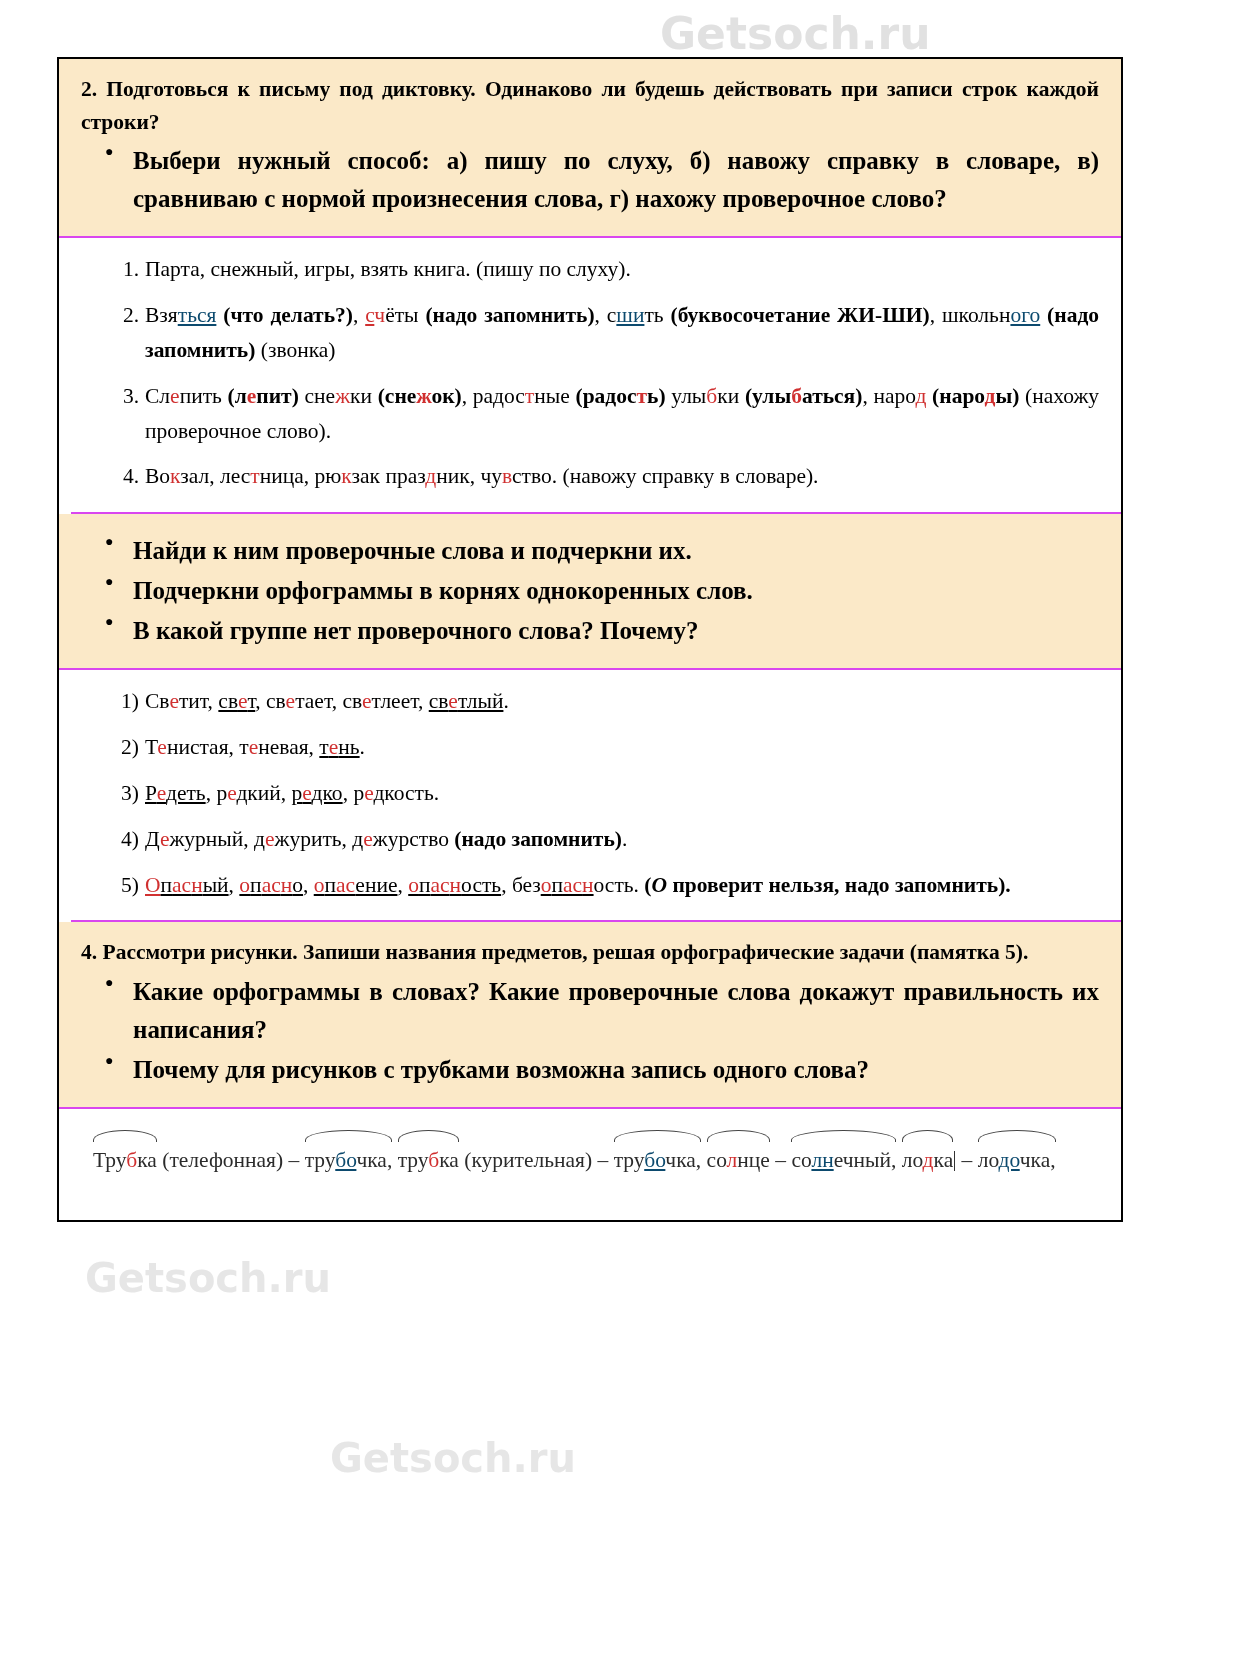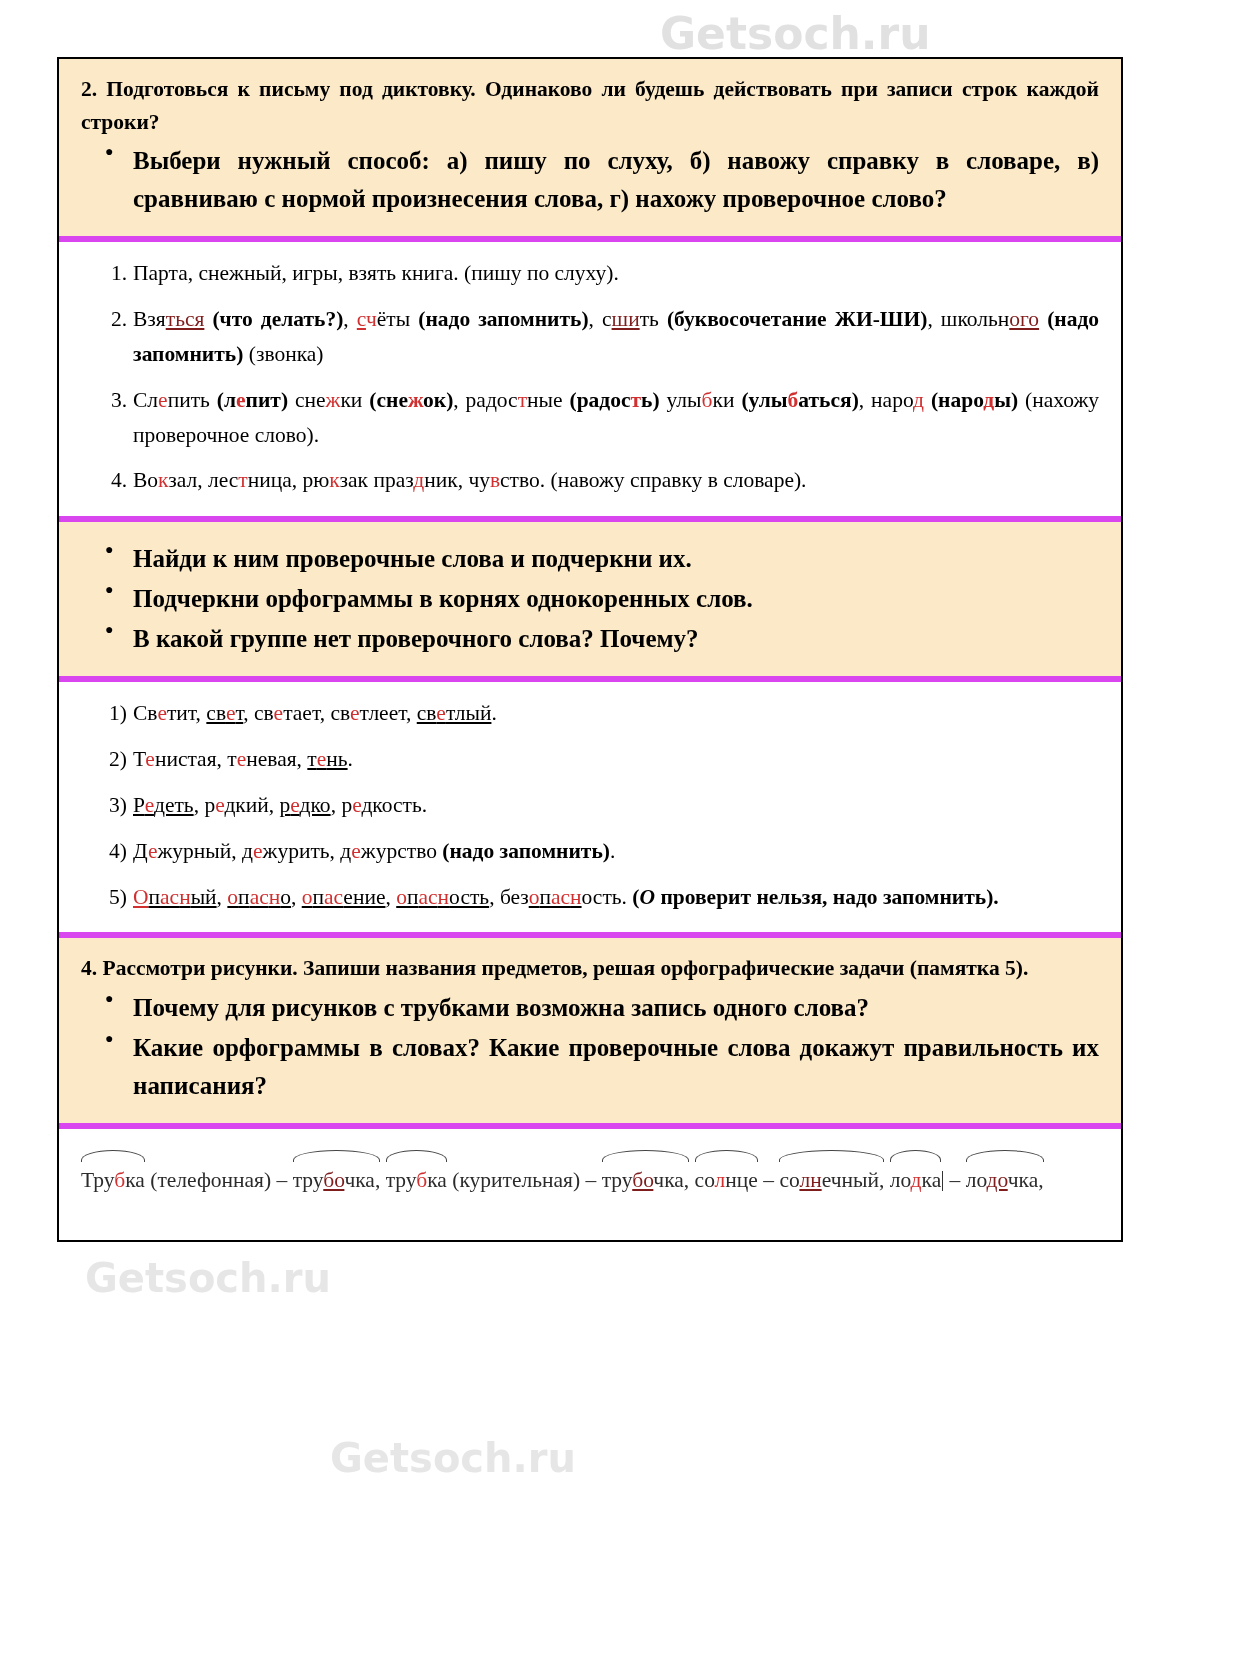--- a/index.html
+++ b/index.html
@@ -40,32 +40,33 @@
     position: absolute;
     left: 57px;
     top: 57px;
     width: 1066px;
     border: 2px solid #000;
     box-sizing: border-box;
     background: transparent;
     z-index: 10;
   }
   .block {
-    border-bottom: 6px solid #d946ef;
+    border-bottom: 2px solid #d946ef;
     box-sizing: border-box;
   }
   .block:last-child { border-bottom: none; }
 
   .task {
     background: #fbe9c8;
     padding: 14px 22px 16px 22px;
   }
   .answer {
     background: #ffffff;
     padding: 14px 22px 16px 22px;
+    margin-left: 12px;
   }
 
   .task p.lead {
     margin: 0 0 4px 0;
     font-size: 21.5px;
     font-weight: 700;
     text-align: justify;
     line-height: 1.52;
   }
   .task ul {
@@ -117,21 +118,21 @@
     position: absolute;
     left: -36px;
     width: 30px;
     text-align: right;
   }
 
   b { font-weight: 700; }
   i { font-style: italic; }
   .r { color: #d03030; }
   .u { text-decoration: underline; }
-  .ru { color: #7f1d1d; text-decoration: underline; }
+  .ru { color: #0c4a6e; text-decoration: underline; }
 
   
   .hand {
     font-size: 21.5px;
     line-height: 2.0;
     color: #2b2b2b;
     position: relative;
     text-align: justify;
   }
   .hand .seg { position: relative; display: inline-block; }
@@ -202,22 +203,22 @@
       <li>Т<span class="r">е</span>нистая, т<span class="r">е</span>невая, <span class="u">т<span class="r">е</span>нь</span>.</li>
       <li><span class="u">Р<span class="r">е</span>деть</span>, р<span class="r">е</span>дкий, <span class="u">р<span class="r">е</span>дко</span>, р<span class="r">е</span>дкость.</li>
       <li>Д<span class="r">е</span>журный, д<span class="r">е</span>журить, д<span class="r">е</span>журство <b>(надо запомнить)</b>.</li>
       <li><span class="r u">О</span><span class="u">п<span class="r">ас</span><span class="r">н</span>ый</span>, <span class="u"><span class="r">о</span>п<span class="r">ас</span><span class="r">н</span>о</span>, <span class="u"><span class="r">о</span>п<span class="r">ас</span>ение</span>, <span class="u"><span class="r">о</span>п<span class="r">ас</span><span class="r">н</span>ость</span>, без<span class="u"><span class="r">о</span>п<span class="r">ас</span><span class="r">н</span></span>ость. <b>(<i>О</i> проверит нельзя, надо запомнить).</b></li>
     </ol>
   </div>
 
   <div class="block task">
     <p class="lead">4. Рассмотри рисунки. Запиши названия предметов, решая орфографические задачи (памятка 5).</p>
     <ul>
+      <li>Какие орфограммы в словах? Какие проверочные слова докажут правильность их написания?</li>
       <li>Почему для рисунков с трубками возможна запись одного слова?</li>
-      <li>Какие орфограммы в словах? Какие проверочные слова докажут правильность их написания?</li>
     </ul>
   </div>
 
   <div class="block answer" style="padding-top:30px;padding-bottom:38px;">
     <div class="hand">
       <span class="seg"><span class="arc"></span>Тру<span class="r">б</span>ка</span>
       (телефонная) – <span class="seg"><span class="arc"></span>тру<span class="ru">бо</span>чка,</span>
       <span class="seg"><span class="arc"></span>тру<span class="r">б</span>ка</span>
       (курительная) – <span class="seg"><span class="arc"></span>тру<span class="ru">бо</span>чка,</span>
       <span class="seg"><span class="arc"></span>со<span class="r">л</span>нце</span> –

